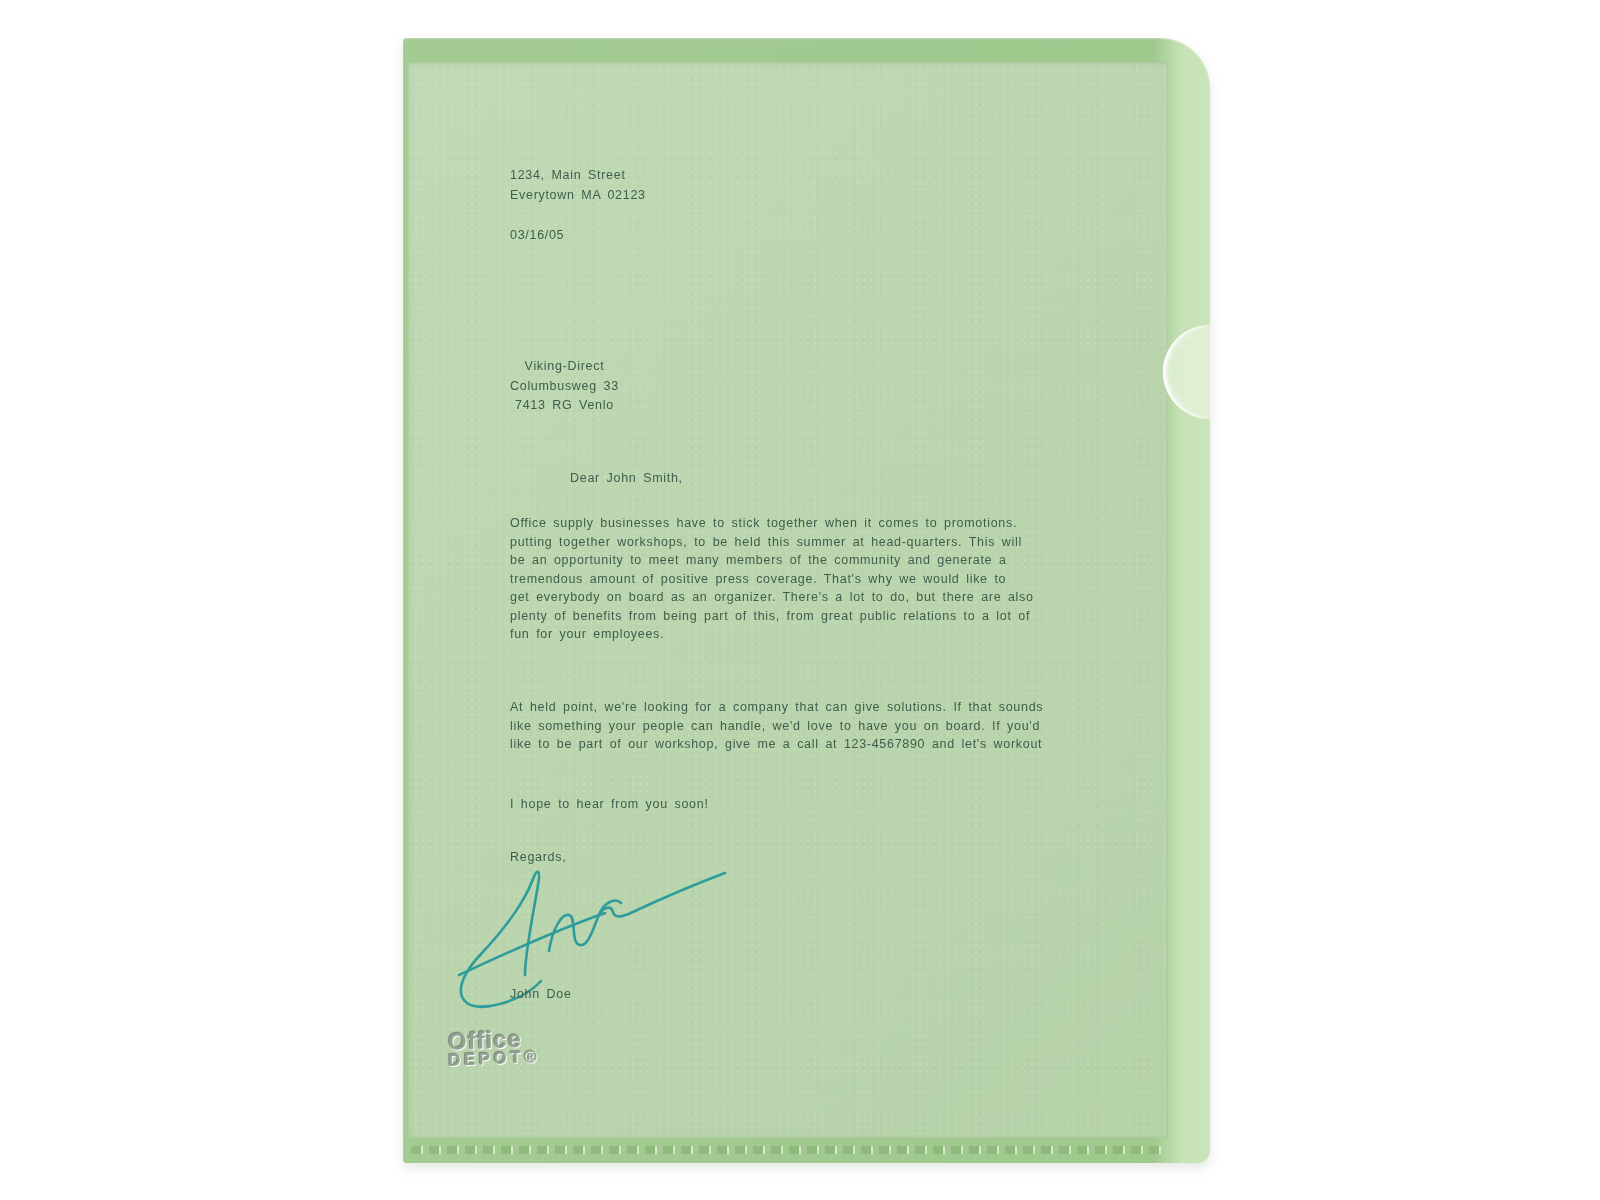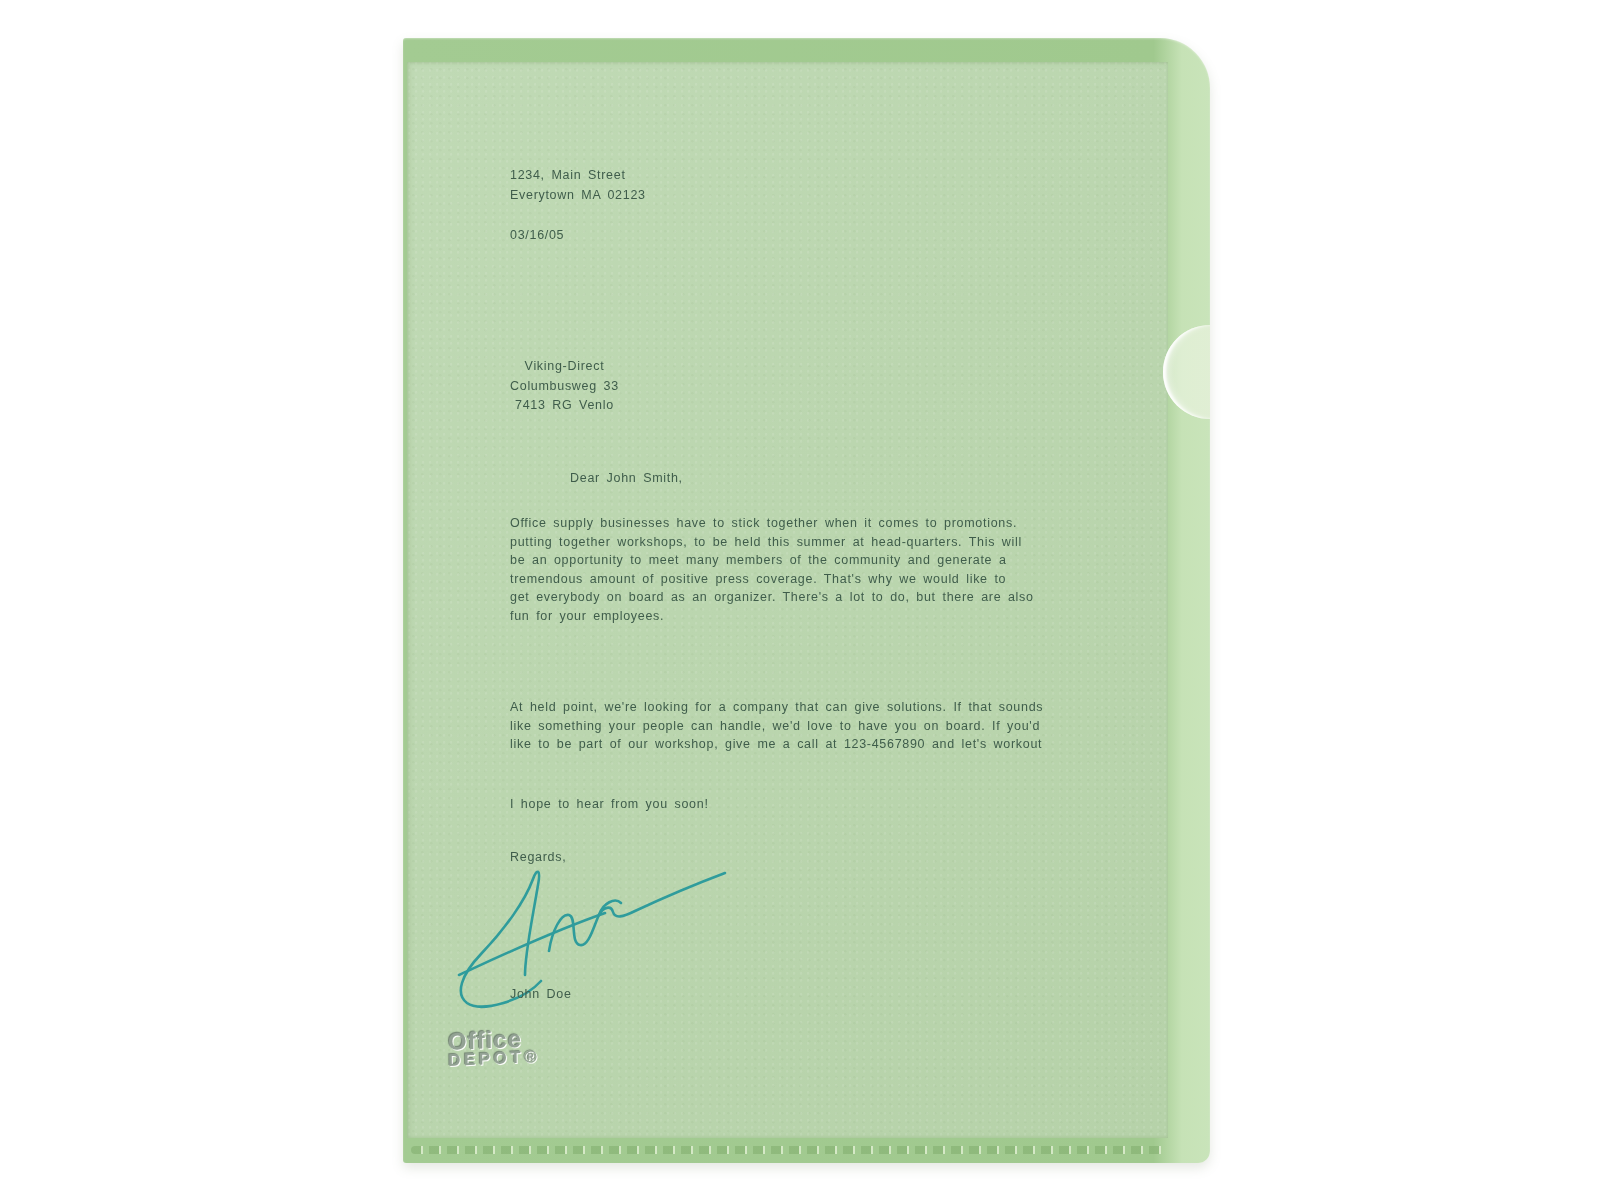--- a/index.html
+++ b/index.html
@@ -129,20 +129,21 @@
     </div>
 
     <div class="letter-text salutation-line">Dear John Smith,</div>
 
     <div class="letter-text paragraph-1">
       <div>Office supply businesses have to stick together when it comes to promotions.</div>
       <div>putting together workshops, to be held this summer at head-quarters. This will</div>
       <div>be an opportunity to meet many members of the community and generate a</div>
       <div>tremendous amount of positive press coverage. That's why we would like to</div>
       <div>get everybody on board as an organizer. There's a lot to do, but there are also</div>
+      <div>plenty of benefits from being part of this, from great public relations to a lot of</div>
       <div>fun for your employees.</div>
     </div>
 
     <div class="letter-text paragraph-2">
       <div>At held point, we're looking for a company that can give solutions. If that sounds</div>
       <div>like something your people can handle, we'd love to have you on board. If you'd</div>
       <div>like to be part of our workshop, give me a call at 123-4567890 and let's workout</div>
     </div>
 
     <div class="letter-text closing-line">I hope to hear from you soon!</div>

